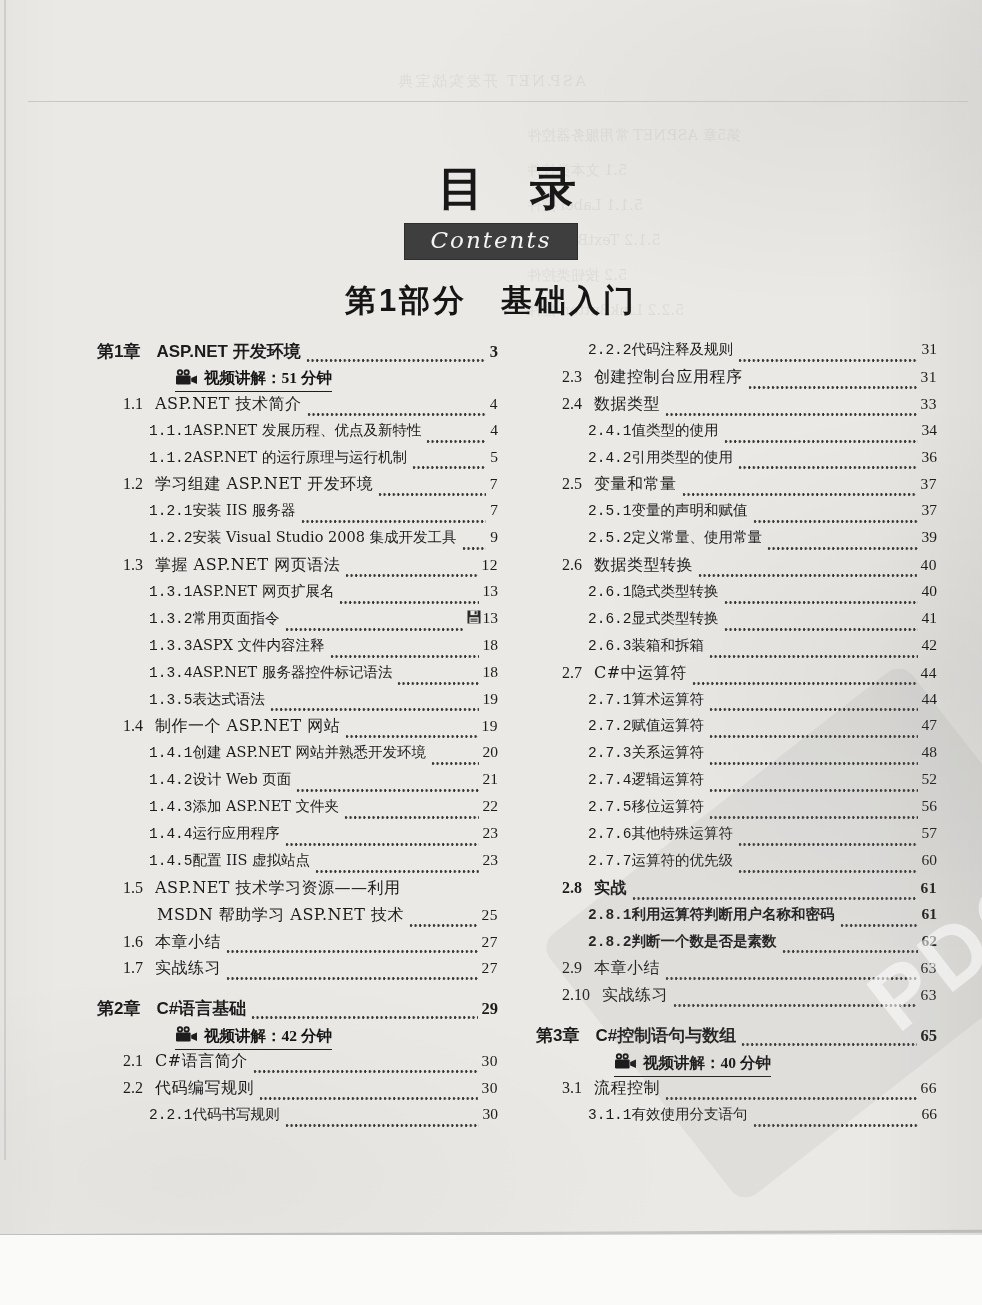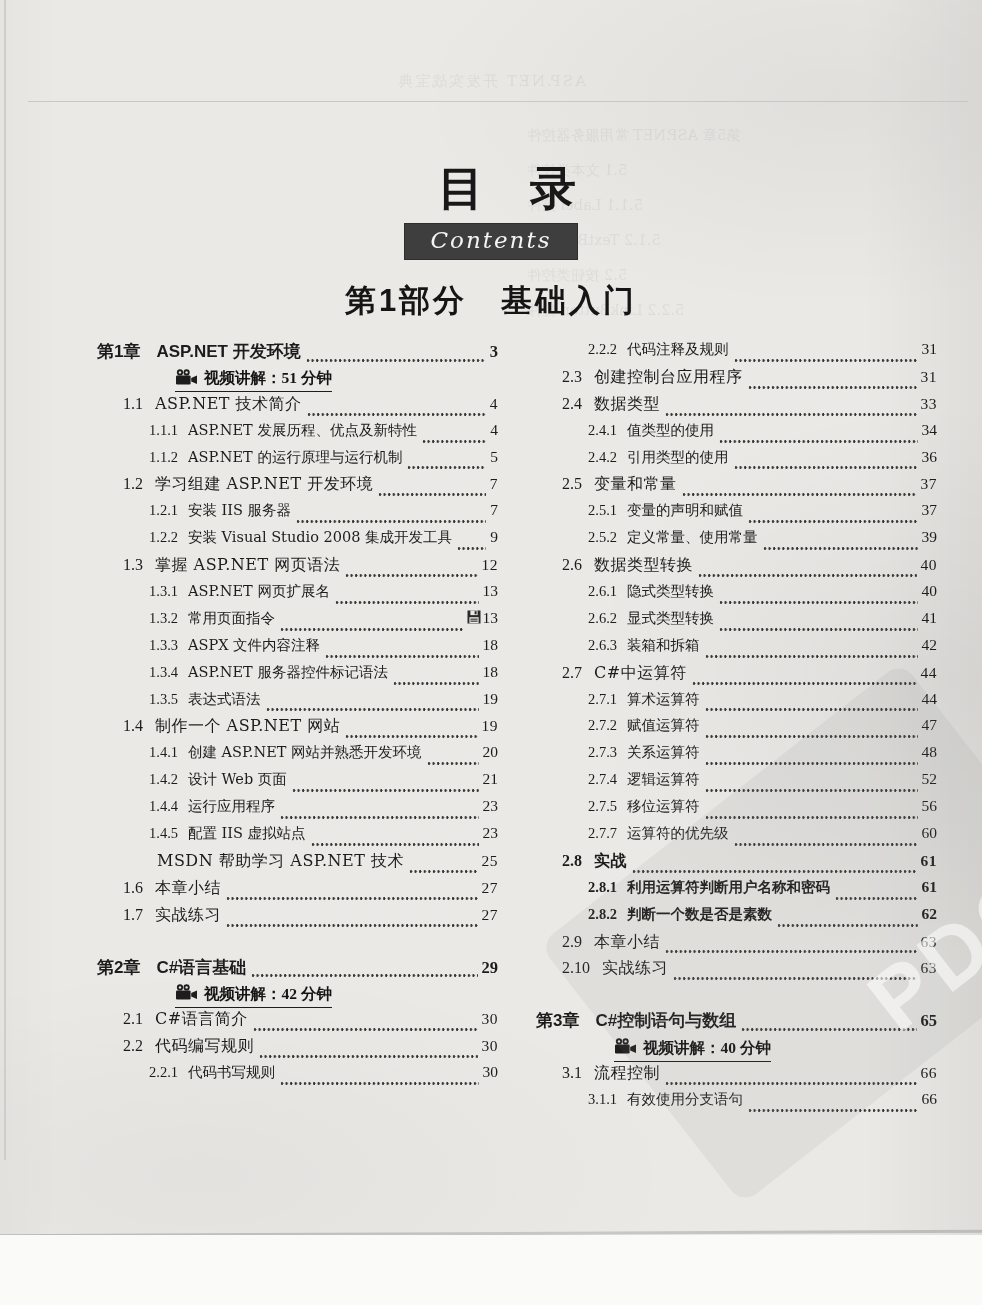--- a/index.html
+++ b/index.html
@@ -49,23 +49,23 @@
   
   .toc{position:absolute;top:340px;left:97px;width:840px;display:flex;gap:38px;}
   .col{flex:1;min-width:0;color:#1c1c1c;}
   .row{display:flex;align-items:baseline;height:26.9px;white-space:nowrap;}
   .row.chapter{font-family:"Liberation Sans","DejaVu Sans",sans-serif;
                font-weight:bold;font-size:17px;}
   .row.chapter .num{margin-right:16px;}
   .row.section{font-size:16px;padding-left:26px;letter-spacing:.5px;}
   .row.section .num{margin-right:12px;font-family:"Liberation Serif",serif;letter-spacing:0;}
   .row.sub{font-size:14.5px;padding-left:52px;}
-  .row.sub .num{margin-right:10px;font-family:Liberation Serif, serif;}
+  .row.sub .num{font-family:Liberation Mono, monospace;}
   .row.cont{padding-left:60px;}
-  .row.gap-before{margin-top:24px;justify-content:flex-end;}
+  .row.gap-before{margin-top:12px;justify-content:flex-end;}
   .row .ttl{overflow:hidden;text-overflow:clip;}
   .leader{flex:1;min-width:14px;height:3px;align-self:flex-end;margin:0 4px 5px 5px;
           background-image:radial-gradient(circle at 2px 1.5px,#333 1.1px,transparent 1.4px);
           background-size:4.6px 3px;background-repeat:repeat-x;}
   .pg{font-family:"Liberation Serif",serif;font-size:15.5px;}
   .row.chapter .pg{font-size:16.5px;font-weight:bold;}
   .row.b{font-weight:bold;}
   .video-row{display:flex;align-items:center;height:26.9px;padding-left:78px;}
   .video-inner{display:inline-flex;align-items:center;gap:6px;
                border-bottom:1.6px solid #1d1d1d;padding-bottom:2px;
@@ -209,30 +209,40 @@
           <span class="leader"></span>
           <span class="pg">20</span>
         </div>
         <div class="row sub">
           <span class="num">1.4.2</span>
           <span class="ttl">设计 Web 页面</span>
           <span class="leader"></span>
           <span class="pg">21</span>
         </div>
         <div class="row sub">
+          <span class="num">1.4.3</span>
+          <span class="ttl">添加 ASP.NET 文件夹</span>
+          <span class="leader"></span>
+          <span class="pg">22</span>
+        </div>
+        <div class="row sub">
           <span class="num">1.4.4</span>
           <span class="ttl">运行应用程序</span>
           <span class="leader"></span>
           <span class="pg">23</span>
         </div>
         <div class="row sub">
           <span class="num">1.4.5</span>
           <span class="ttl">配置 IIS 虚拟站点</span>
           <span class="leader"></span>
           <span class="pg">23</span>
+        </div>
+        <div class="row section">
+          <span class="num">1.5</span>
+          <span class="ttl">ASP.NET 技术学习资源——利用</span>
         </div>
         <div class="row section cont">
           <span class="ttl">MSDN 帮助学习 ASP.NET 技术</span>
           <span class="leader"></span>
           <span class="pg">25</span>
         </div>
         <div class="row section">
           <span class="num">1.6</span>
           <span class="ttl">本章小结</span>
           <span class="leader"></span>
@@ -385,20 +395,26 @@
           <span class="leader"></span>
           <span class="pg">52</span>
         </div>
         <div class="row sub">
           <span class="num">2.7.5</span>
           <span class="ttl">移位运算符</span>
           <span class="leader"></span>
           <span class="pg">56</span>
         </div>
         <div class="row sub">
+          <span class="num">2.7.6</span>
+          <span class="ttl">其他特殊运算符</span>
+          <span class="leader"></span>
+          <span class="pg">57</span>
+        </div>
+        <div class="row sub">
           <span class="num">2.7.7</span>
           <span class="ttl">运算符的优先级</span>
           <span class="leader"></span>
           <span class="pg">60</span>
         </div>
         <div class="row section b">
           <span class="num">2.8</span>
           <span class="ttl">实战</span>
           <span class="leader"></span>
           <span class="pg">61</span>

